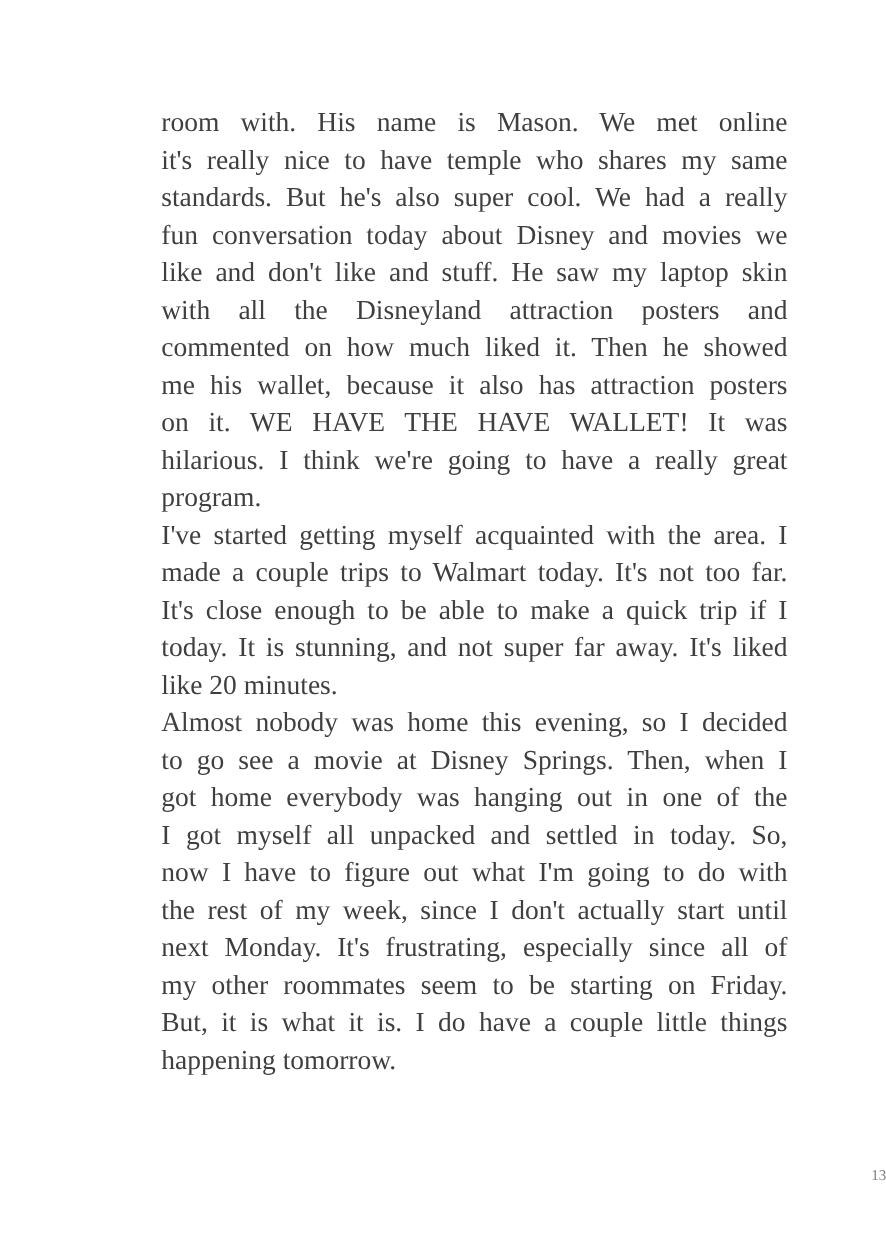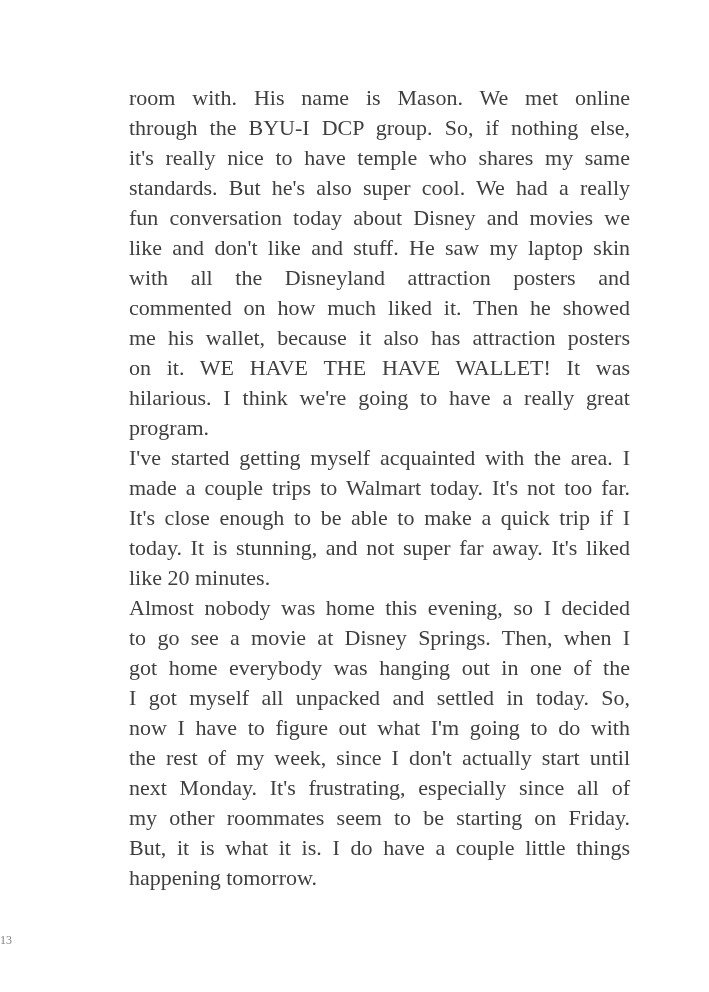--- a/index.html
+++ b/index.html
@@ -43,34 +43,33 @@
     overflow: visible;
   }
   .text-line.para-end {
     text-align-last: left;
   }
   .page-number {
     position: absolute;
     top: 933px;
     left: 0;
     width: 709px;
-    text-align: left;
+    text-align: right;
     font-size: 12px;
     line-height: 14px;
     color: #7f7f7f;
   }
 </style>
 </head>
 <body>
 
 <div class="page">
   <div class="text-block">
       <div class="paragraph">
         <div class="text-line">room with. His name is Mason. We met online</div>
-        <div class="text-line">through the BYU-I DCP group. So, if nothing else,</div>
         <div class="text-line">it's really nice to have temple who shares my same</div>
         <div class="text-line">standards. But he's also super cool. We had a really</div>
         <div class="text-line">fun conversation today about Disney and movies we</div>
         <div class="text-line">like and don't like and stuff. He saw my laptop skin</div>
         <div class="text-line">with all the Disneyland attraction posters and</div>
         <div class="text-line">commented on how much liked it. Then he showed</div>
         <div class="text-line">me his wallet, because it also has attraction posters</div>
         <div class="text-line">on it. WE HAVE THE HAVE WALLET! It was</div>
         <div class="text-line">hilarious. I think we're going to have a really great</div>
         <div class="text-line para-end">program.</div>

